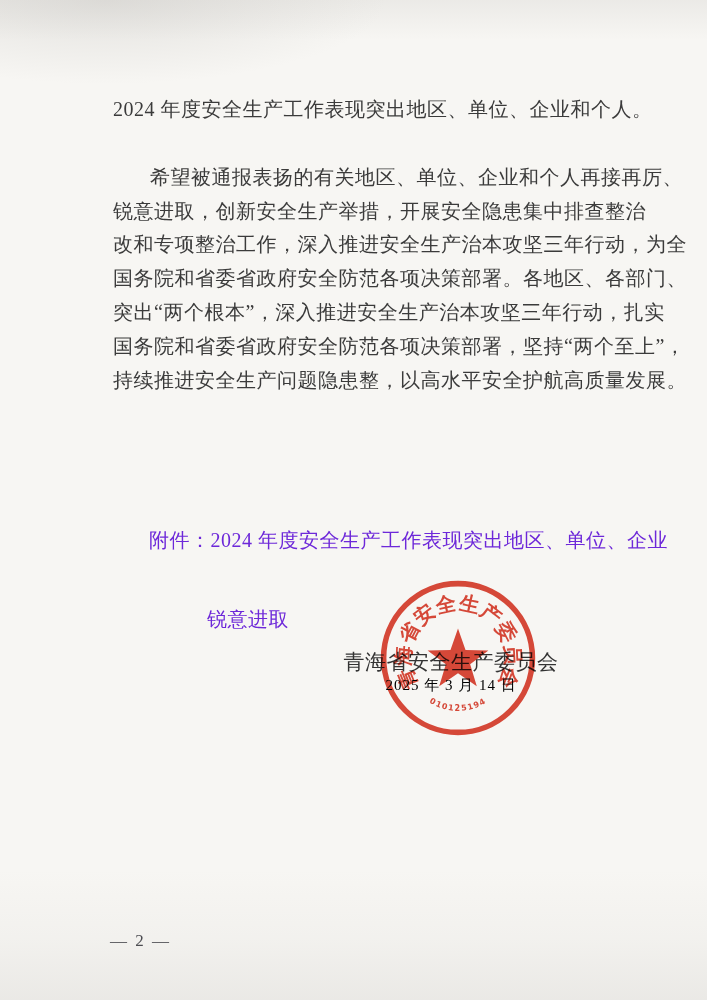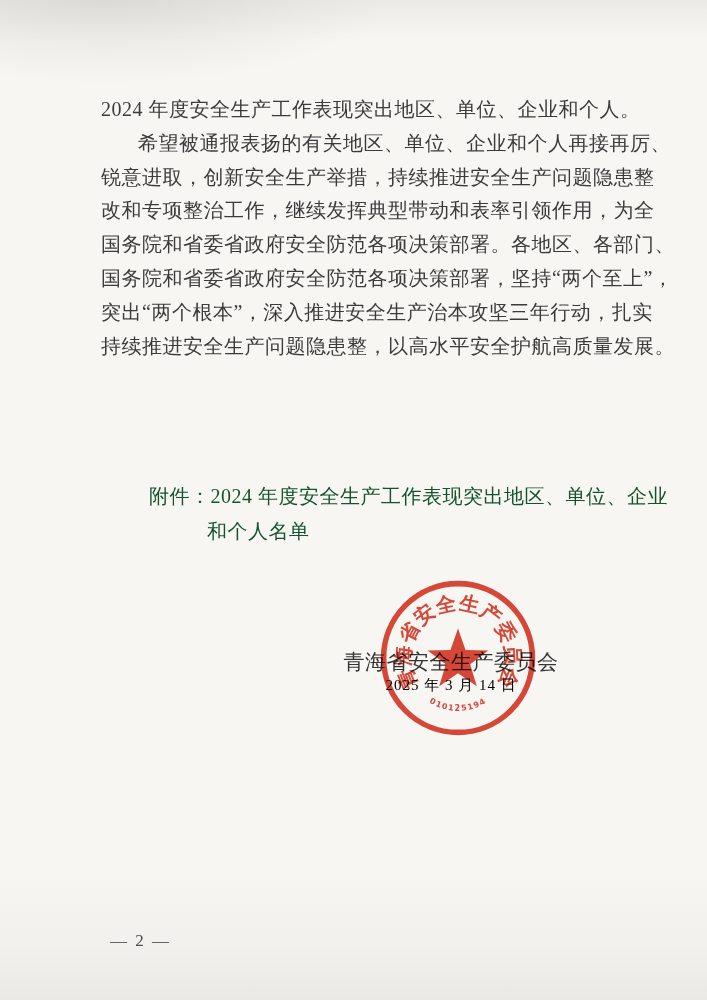--- a/index.html
+++ b/index.html
@@ -19,47 +19,49 @@
     font-family: "Liberation Serif", "DejaVu Serif", serif;
     color: #3a3a3a;
   }
   .page {
     position: absolute;
     inset: 0;
   }
   
   .body-text {
     position: absolute;
-    left: 101px;
+    left: 113px;
     top: 93px;
     width: 500px;
   }
   .body-line {
     font-size: 20px;
     line-height: 33.8px;
     letter-spacing: 0.5px;
     white-space: nowrap;
     color: #3b3b3b;
   }
   .body-line.indent {
     text-indent: 37px;
+    margin-top: 34px;
   }
   
   .attachment {
     position: absolute;
     left: 113px;
     top: 479px;
     width: 520px;
   }
   .attachment-line {
     font-size: 20px;
     line-height: 35px;
     letter-spacing: 0.5px;
     white-space: nowrap;
-    color: #14532d;
+    color: #6d28d9;
+    margin-top: 44px;
   }
   .attachment-line.l1 { text-indent: 36px; }
   .attachment-line.l2 { text-indent: 94px; }
   
   .signature {
     position: absolute;
     left: 336px;
     top: 648px;
     width: 230px;
     text-align: center;
@@ -113,31 +115,31 @@
   }
 </style>
 </head>
 <body>
 
 <div class="page">
 
   <div class="body-text">
     <div class="body-line">2024 年度安全生产工作表现突出地区、单位、企业和个人。</div>
     <div class="body-line indent">希望被通报表扬的有关地区、单位、企业和个人再接再厉、</div>
-    <div class="body-line">锐意进取，创新安全生产举措，持续推进安全生产问题隐患整</div>
-    <div class="body-line">改和专项整治工作，继续发挥典型带动和表率引领作用，为全</div>
+    <div class="body-line">锐意进取，创新安全生产举措，开展安全隐患集中排查整治</div>
+    <div class="body-line">改和专项整治工作，深入推进安全生产治本攻坚三年行动，为全</div>
     <div class="body-line">国务院和省委省政府安全防范各项决策部署。各地区、各部门、</div>
+    <div class="body-line">突出“两个根本”，深入推进安全生产治本攻坚三年行动，扎实</div>
     <div class="body-line">国务院和省委省政府安全防范各项决策部署，坚持“两个至上”，</div>
-    <div class="body-line">突出“两个根本”，深入推进安全生产治本攻坚三年行动，扎实</div>
     <div class="body-line">持续推进安全生产问题隐患整，以高水平安全护航高质量发展。</div>
   </div>
 
   <div class="attachment">
     <div class="attachment-line l1">附件：2024 年度安全生产工作表现突出地区、单位、企业</div>
-    <div class="attachment-line l2">和个人名单</div>
+    <div class="attachment-line l2">锐意进取</div>
   </div>
 
   <div class="signature">
     <div class="sig-org">青海省安全生产委员会</div>
     <div class="sig-date">2025 年 3 月 14 日</div>
   </div>
 
   <div class="seal">
     <svg viewBox="0 0 200 200" xmlns="http://www.w3.org/2000/svg">
       <defs>

